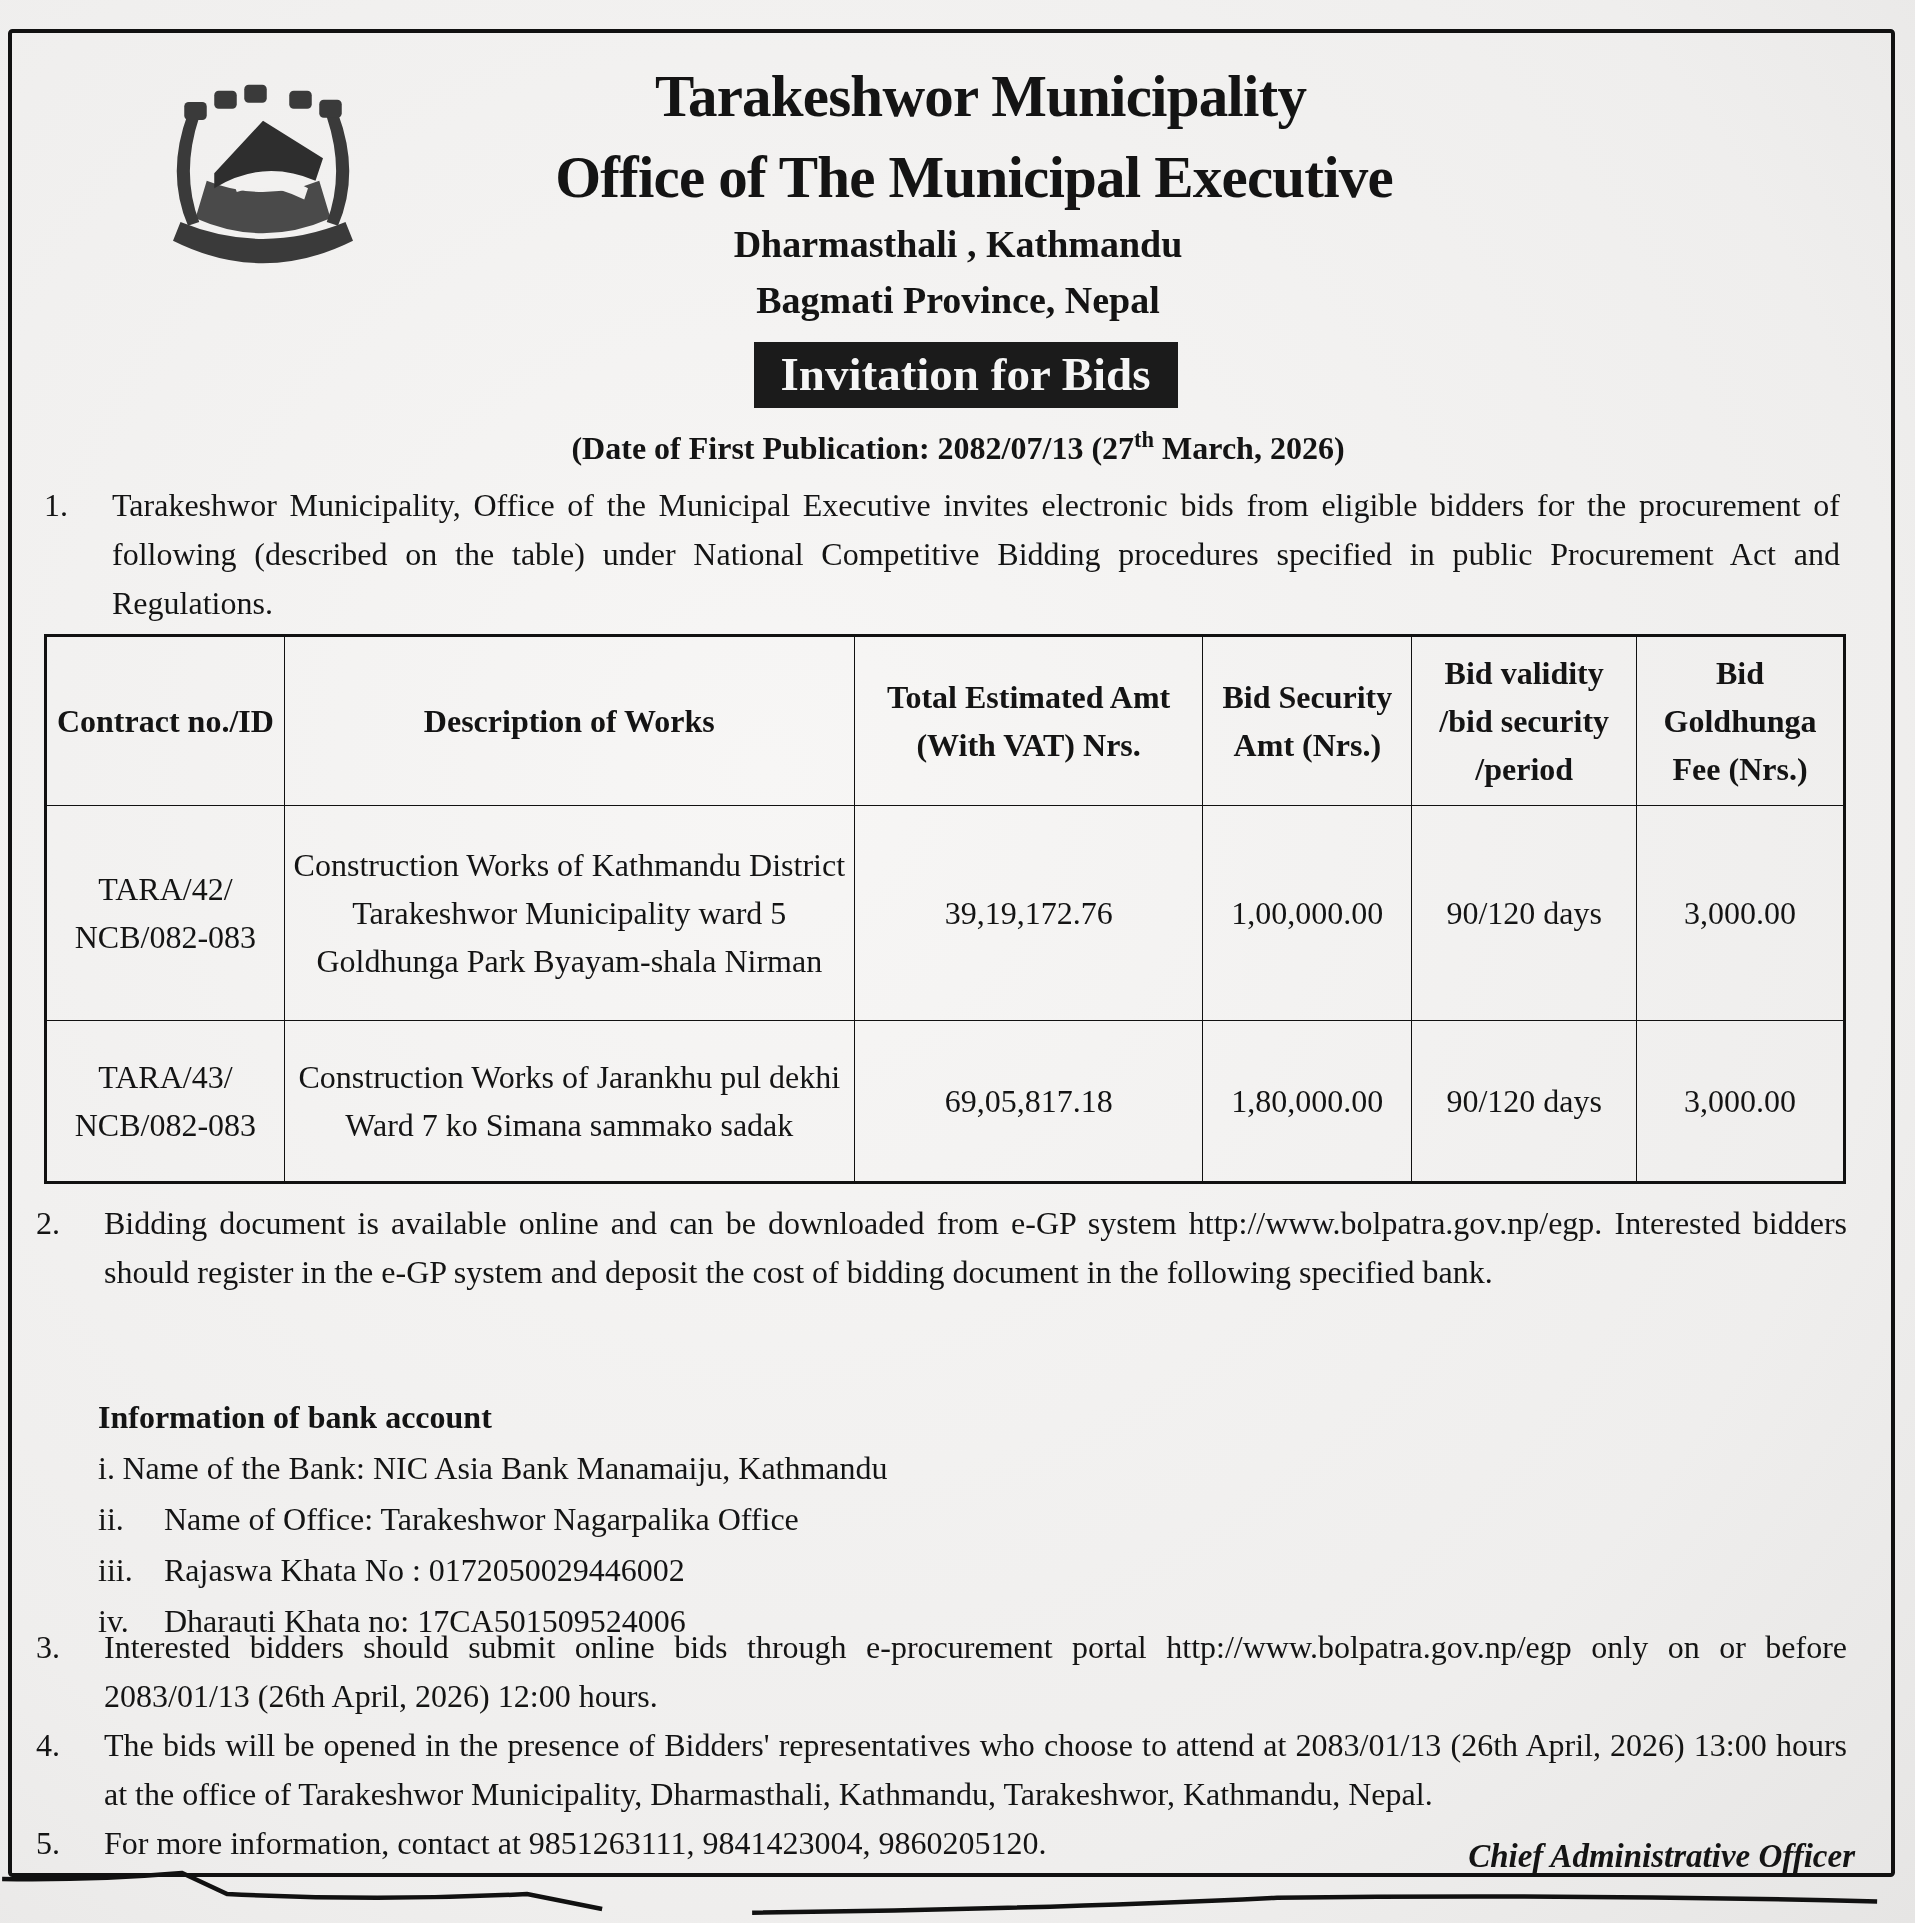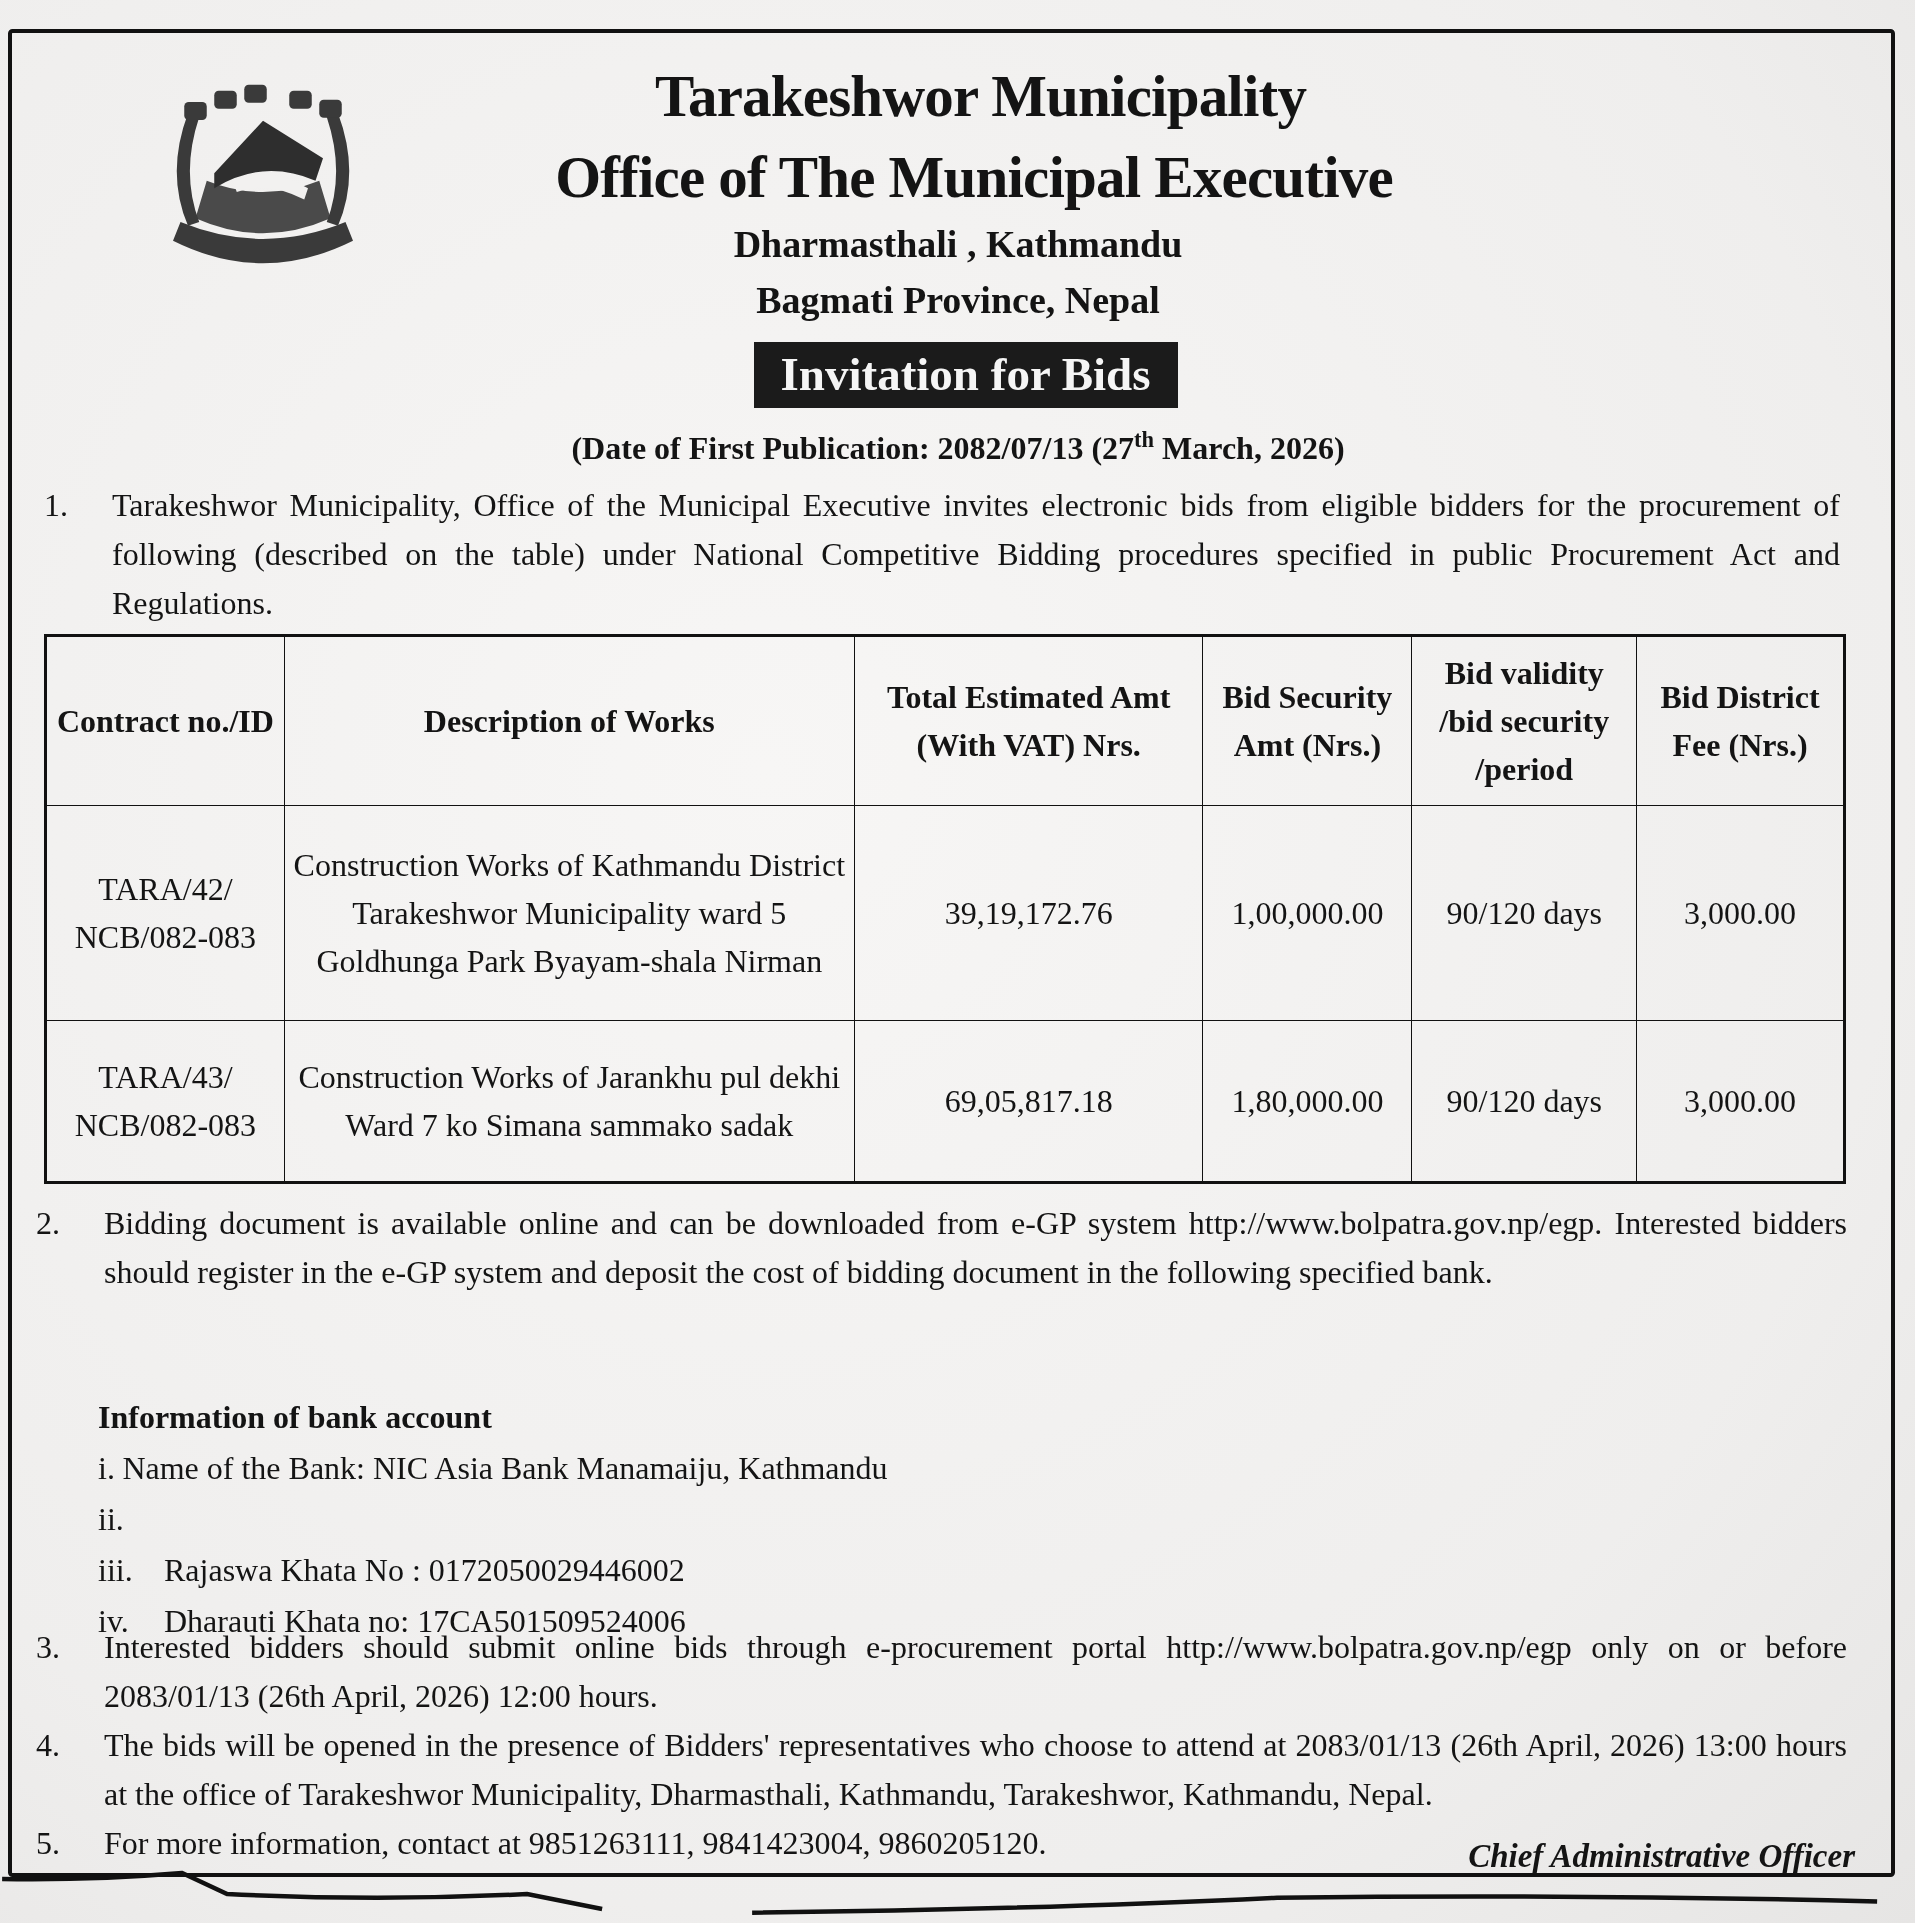--- a/index.html
+++ b/index.html
@@ -117,21 +117,21 @@
       <col class="c5">
       <col class="c6">
     </colgroup>
   <thead>
     <tr>
       <th>Contract no./ID</th>
       <th>Description of Works</th>
       <th>Total Estimated Amt (With VAT) Nrs.</th>
       <th>Bid Security Amt (Nrs.)</th>
       <th>Bid validity /bid security /period</th>
-      <th>Bid District Fee (Nrs.)</th>
+      <th>Bid Goldhunga Fee (Nrs.)</th>
     </tr>
   </thead>
   <tbody>
     <tr class="r1">
       <td>TARA/42/ NCB/082-083</td>
       <td>Construction Works of Kathmandu District Tarakeshwor Municipality ward 5 Goldhunga Park Byayam-shala Nirman</td>
       <td>39,19,172.76</td>
       <td>1,00,000.00</td>
       <td>90/120 days</td>
       <td>3,000.00</td>
@@ -153,20 +153,21 @@
 </div>
 
 <div class="bank">
   <div class="title">Information of bank account</div>
   <div class="item first">
     <span class="roman">i.</span>
     <span>Name of the Bank: NIC Asia Bank Manamaiju, Kathmandu</span>
   </div>
   <div class="item">
     <span class="roman">ii.</span>
+    <span>Name of Office: Tarakeshwor  Nagarpalika Office</span>
   </div>
   <div class="item">
     <span class="roman">iii.</span>
     <span>Rajaswa Khata No : 0172050029446002</span>
   </div>
   <div class="item">
     <span class="roman">iv.</span>
     <span>Dharauti Khata no: 17CA501509524006</span>
   </div>
 </div>

